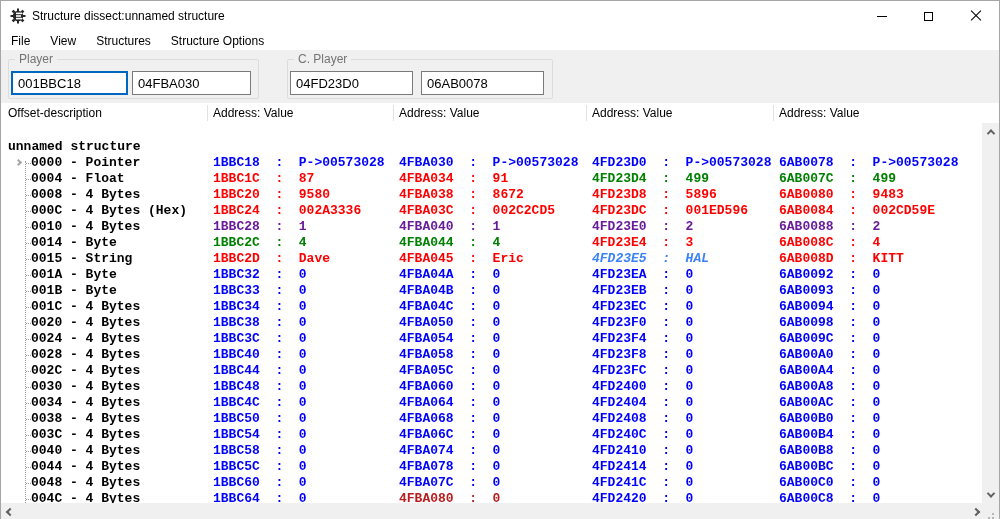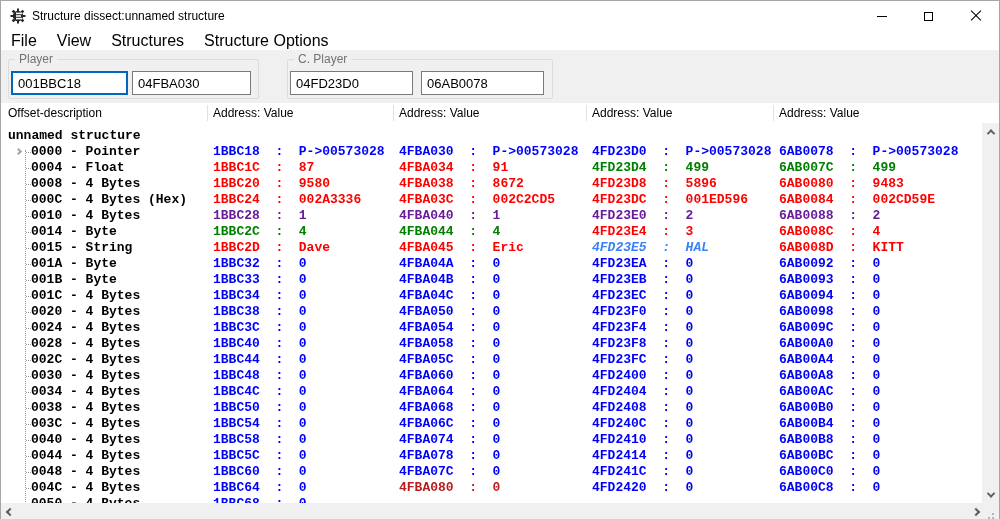--- a/index.html
+++ b/index.html
@@ -15,21 +15,21 @@
   .win-btn { width:47px; height:30px; display:flex; align-items:center; justify-content:center; }
   .glyph-min { width:10px; height:1px; background:#000; }
   .glyph-max { width:9px; height:9px; border:1px solid #000; }
   .glyph-close { position:relative; width:12px; height:12px; }
   .glyph-close::before,.glyph-close::after { content:""; position:absolute; left:-1px; top:5px; width:14px; height:1px; background:#000; }
   .glyph-close::before { transform:rotate(45deg); }
   .glyph-close::after { transform:rotate(-45deg); }
 
   
   .menubar { height:19px; display:flex; align-items:center; background:#fff; padding-left:0; }
-  .menu-item { font-size:16px; color:#000; padding:2px 10px; }
+  .menu-item { font-size:12px; color:#000; padding:2px 10px; }
 
   
   .toolbar { position:relative; height:53px; background:#f0f0f0; }
   .groupbox { position:absolute; border:1px solid #dcdcdc; border-radius:2px; }
   .groupbox .gb-label { position:absolute; top:-8px; left:6px; background:#f0f0f0; padding:0 4px; font-size:12px; color:#737373; }
   .gb-player { left:7px; top:9px; width:251px; height:40px; }
   .gb-cplayer { left:286px; top:9px; width:266px; height:40px; }
   .edit { position:absolute; height:24px; background:#fff; border:1px solid #7a7a7a; font-family:"Liberation Sans",sans-serif; font-size:13px; color:#000; padding:0 5px; outline:none; }
   .edit.focused { border:2px solid #0067c0; }
   .edit1 { left:10px; top:21px; width:117px; }
@@ -37,21 +37,21 @@
   .edit3 { left:289px; top:21px; width:123px; }
   .edit4 { left:420px; top:21px; width:123px; }
 
   
   .listheader { position:relative; height:20px; background:#fff; }
   .hcell { position:absolute; top:3px; font-size:12px; color:#000; white-space:nowrap; }
   .hsep { position:absolute; top:2px; width:1px; height:16px; background:#e1e1e1; }
 
   
   .content { position:relative; height:380px; background:#fff; overflow:hidden; }
-  .col { position:absolute; top:5px; bottom:0; overflow:hidden; }
+  .col { position:absolute; top:16px; bottom:0; overflow:hidden; }
   .row { height:16px; line-height:16px; font-family:"Liberation Mono", monospace; font-weight:700; font-size:13px; white-space:pre; overflow:hidden; }
   .tree-col { left:0; width:206px; }
   .root-row { padding-left:7px; color:#000; }
   .tree-row { position:relative; padding-left:30px; color:#000; }
   .tree-row::before { content:""; position:absolute; left:25px; top:8px; width:5px; border-top:1px dotted #9c9c9c; }
   .tree-vline { position:absolute; left:24px; top:22px; height:354px; border-left:1px dotted #9c9c9c; }
   .chevron { position:absolute; left:15px; top:5px; width:5px; height:5px; border-top:2px solid #a6a6a6; border-right:2px solid #a6a6a6; transform:rotate(45deg); }
   .vcol-0 { left:206px; width:186px; }
   .vcol-1 { left:392px; width:193px; }
   .vcol-2 { left:585px; width:187px; }

